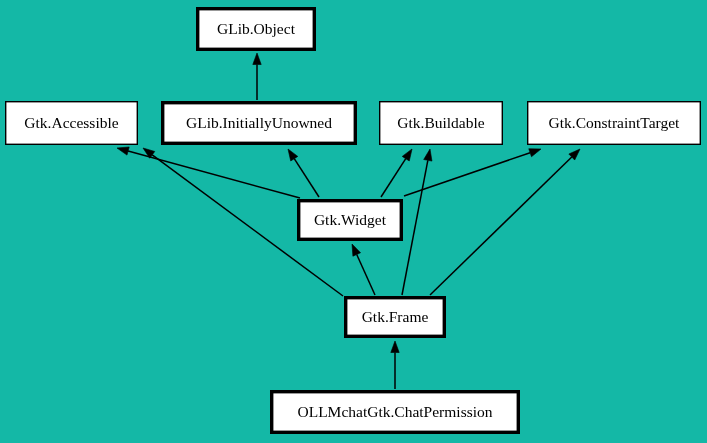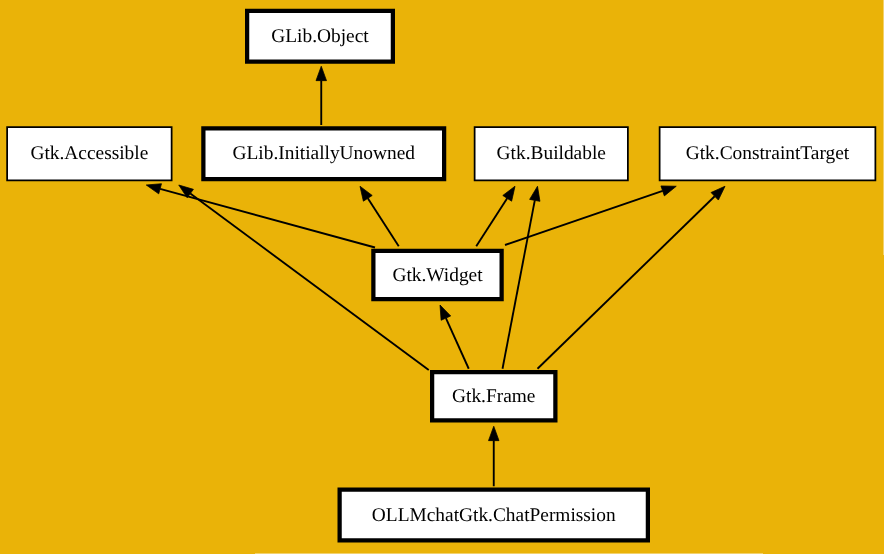--- a/index.html
+++ b/index.html
@@ -10,21 +10,21 @@
   body {
     width: 707px;
     height: 443px;
     font-family: "Liberation Serif", "DejaVu Serif", serif;
     overflow: hidden;
   }
   #diagram-root {
     position: relative;
     width: 707px;
     height: 443px;
-    background: #eab308;
+    background: #14b8a6;
   }
   svg#graph {
     position: absolute;
     top: 0;
     left: 0;
     width: 707px;
     height: 443px;
     display: block;
   }
   .node-box {

